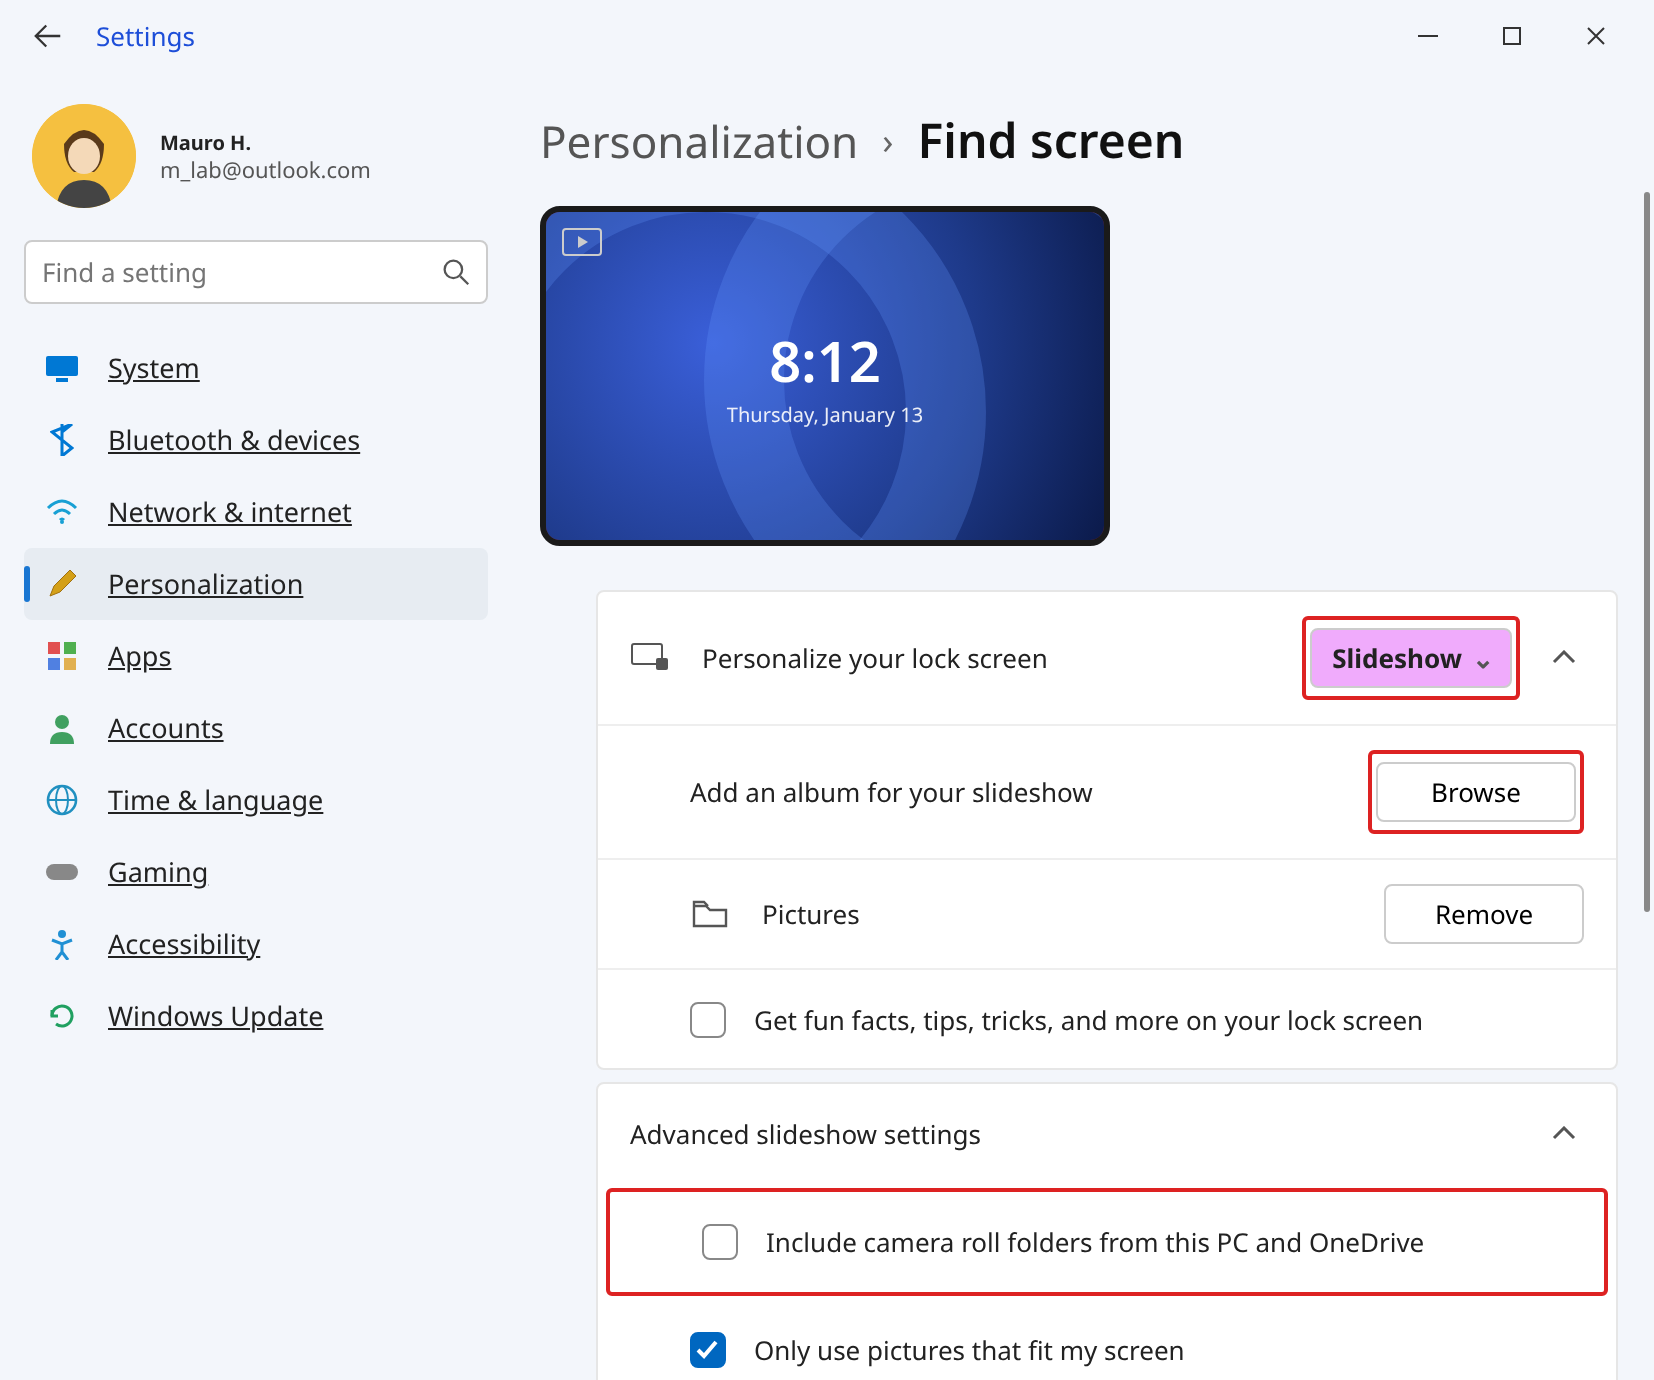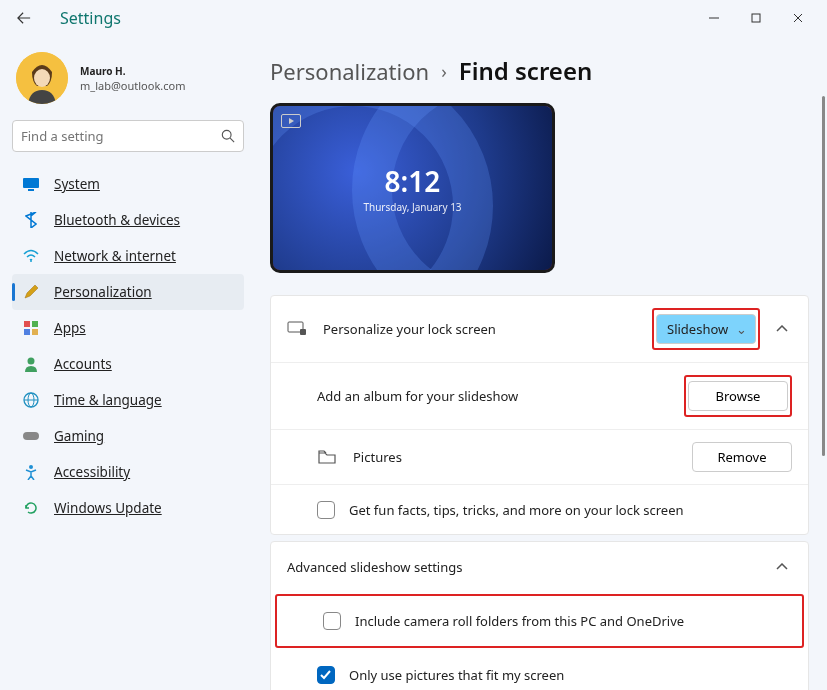--- a/index.html
+++ b/index.html
@@ -1,21 +1,21 @@
 <!DOCTYPE html>
 <html><head>
 <meta charset="utf-8">
 <style>
 * { margin: 0; padding: 0; box-sizing: border-box; font-family: "Segoe UI", system-ui, sans-serif; }
 body { background: #f3f6fb; width: 827px; height: 690px; overflow: hidden; position: relative; }
 
 
 .titlebar { height: 36px; display: flex; align-items: center; padding: 0 8px; }
 .back-btn { width: 32px; height: 32px; display: flex; align-items: center; justify-content: center; border: none; background: none; cursor: pointer; border-radius: 4px; }
-.app-title { font-size: 16px; color: #0f766e; margin-left: 20px; }
+.app-title { font-size: 13px; color: #1d4ed8; margin-left: 8px; }
 .win-controls { margin-left: auto; display: flex; }
 .win-btn { width: 42px; height: 32px; display: flex; align-items: center; justify-content: center; border: none; background: none; cursor: pointer; }
 
 
 .content-wrap { display: flex; height: calc(100% - 36px); }
 .sidebar { width: 250px; padding: 8px 6px 0 12px; flex-shrink: 0; }
 .main { flex: 1; padding: 0 18px 0 20px; overflow-y: auto; position: relative; }
 
 
 .scroll-track { position: absolute; right: 2px; top: 60px; bottom: 10px; width: 3px; }
@@ -51,34 +51,34 @@
 .preview .wave { position:absolute; inset:0; background: radial-gradient(circle at 30% 40%, #3a5fd9 0%, #1e3a8a 60%, #0b1a4a 100%); }
 .preview .wave::before, .preview .wave::after { content:""; position:absolute; border: 40px solid rgba(100,150,255,0.25); border-radius: 50%; width: 200px; height: 200px; }
 .preview .wave::before { left: -60px; top: -40px; }
 .preview .wave::after { right: -80px; bottom: -60px; }
 .preview-badge { position: absolute; top: 8px; left: 8px; width: 20px; height: 14px; border: 1.5px solid #ccc; border-radius: 2px; display:flex; align-items:center; justify-content:center; z-index:2; }
 .preview-center { position: relative; z-index: 2; text-align: center; }
 .preview-time { font-size: 28px; font-weight: 600; }
 .preview-date { font-size: 10px; opacity: 0.9; }
 
 
-.card { background: #fff; border: 1px solid #e6e6e6; border-radius: 4px; margin-bottom: 6px; }
+.card { background: #fff; border: 1px solid #e6e6e6; border-radius: 4px; margin-bottom: 6px; margin-left: 28px; }
 .row { display: flex; align-items: center; padding: 12px 16px; min-height: 50px; font-size: 13px; color: #222; }
 .row + .row { border-top: 1px solid #eee; }
 .row-icon { width: 20px; margin-right: 16px; color: #555; display:flex; align-items:center; justify-content:center; }
 .row-label { flex: 1; }
 .row-controls { display: flex; align-items: center; gap: 12px; }
 .indent { padding-left: 46px; }
 
 
 .hl { border: 2px solid #d22; border-radius: 3px; padding: 4px 2px; }
 .hl-row { border: 2px solid #d22; border-radius: 3px; margin: 2px 4px; }
 
 
-.select { border: 1px solid #ccc; background: #7dd3fc; border-radius: 4px; height: 30px; padding: 0 24px 0 10px; display:flex; align-items:center; font-size: 13px; position: relative; cursor: pointer; min-width: 100px; }
+.select { border: 1px solid #ccc; background: #f0abfc; border-radius: 4px; height: 30px; padding: 0 24px 0 10px; display:flex; align-items:center; font-size: 13px; position: relative; cursor: pointer; min-width: 100px; font-weight: bold; }
 .select .chev { position: absolute; right: 8px; color: #555; }
 .btn { border: 1px solid #ccc; background: #fff; border-radius: 4px; height: 30px; padding: 0 20px; font-size: 13px; cursor: pointer; }
 
 .chk { width: 18px; height: 18px; border: 1.5px solid #888; border-radius: 4px; margin-right: 14px; cursor: pointer; display:inline-flex; align-items:center; justify-content:center; flex-shrink:0; }
 .chk.checked { background: #0067c0; border-color: #0067c0; color: white; }
 
 .expand-chev { cursor: pointer; color: #555; padding: 4px; }
 
 .section-title { font-size: 13px; color: #222; }
 

